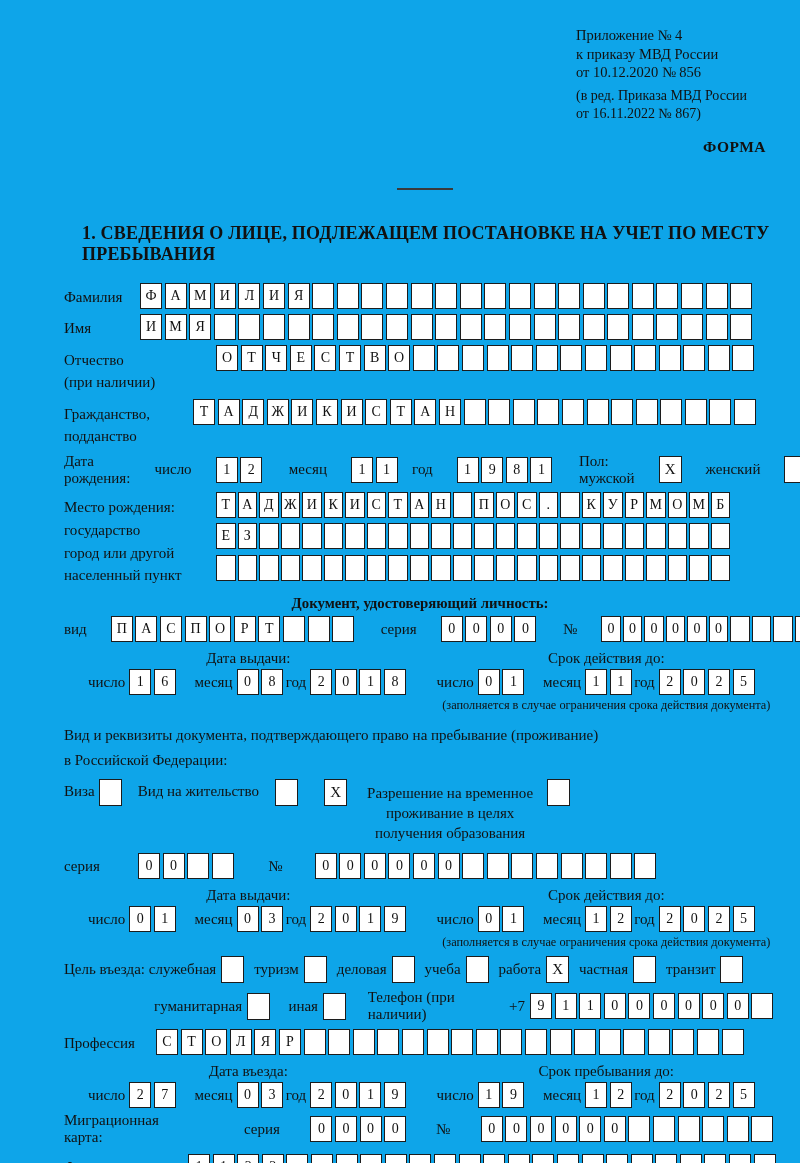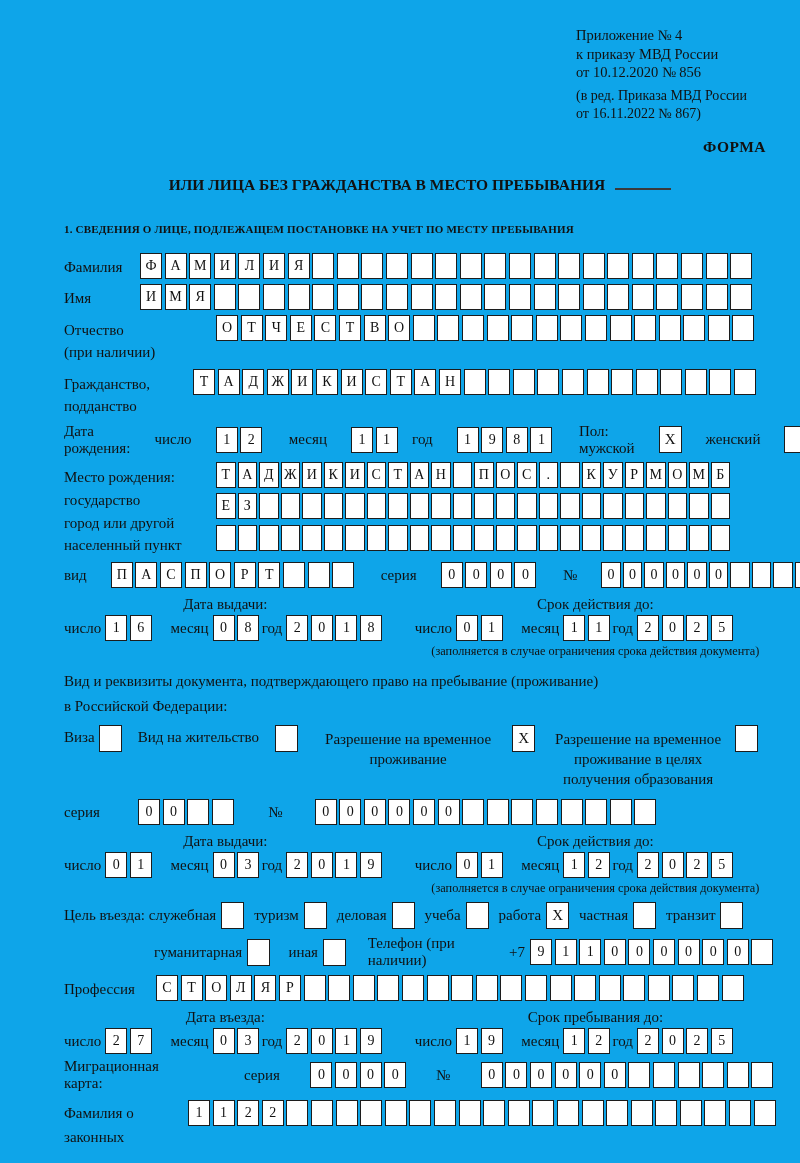--- a/index.html
+++ b/index.html
@@ -8,39 +8,39 @@
   .page { position:relative; width:800px; height:1163px; background:#0ea5e9; padding:26px 24px 8px 64px; overflow:hidden; font-size:15px; }
 
   
   .appendix { margin-left:auto; width:200px; font-size:14.5px; line-height:1.28; }
   .appendix-sub { margin-top:5px; font-size:14px; line-height:1.28; }
   .forma { text-align:right; font-weight:bold; font-size:15.5px; letter-spacing:.5px; margin-top:16px; padding-right:10px; }
 
   
   .title { text-align:center; font-weight:bold; font-size:15.5px; line-height:1.45; margin-top:18px; }
   .blank-line { display:inline-block; width:56px; border-bottom:2px solid #3a3a3a; height:14px; margin-left:10px; }
-  .sec-heading { font-weight:bold; font-size:11px; margin-top:26px; letter-spacing:.2px; }
+  .sec-heading { font-weight:bold; font-size:18px; margin-top:26px; letter-spacing:.2px;margin-left:18px; }
 
   
   .form-area { margin-top:18px; }
   .frow { display:flex; align-items:flex-start; margin-bottom:5px;gap:12px; }
   .lbl { flex:0 0 auto; padding-top:4px; line-height:1.4; }
   .cellrow { display:flex; flex-wrap:nowrap; }
   .cell { flex:0 0 auto; width:22px; height:26px; border:1.6px solid #1c1c1c; margin-right:2.6px;
           display:flex; align-items:center; justify-content:center; font-size:14px; background:#fff; }
   .cellrow.sm .cell { width:19.5px; margin-right:2px; }
   .box { flex:0 0 auto; display:inline-flex; width:23px; height:27px; border:1.6px solid #1c1c1c;
          align-items:center; justify-content:center; font-size:15px; background:#fff; }
 
   .w64 { width:64px; } .w140 { width:140px; } .w117 { width:117px; } .w80 { width:80px; } .w112 { width:112px; }
   .stack { display:flex; flex-direction:column; line-height:1.5; }
   .cells-stack .cellrow { margin-bottom:5.5px; }
 
   
-  .dates-pair { display:flex; margin-top:8px; margin-bottom:4px; }
+  .dates-pair { display:flex; margin-top:8px; margin-bottom:4px;margin-left:24px; }
   .date-col { display:flex; flex-direction:column; }
   .date-col.left  { width:335px; }
   .date-col.right { width:375px; margin-left:28px; }
   .date-title { text-align:center; font-size:15px; margin-bottom:2px; }
   .date-line { display:flex; align-items:center; }
   .date-line .dlabel { margin-right:4px; }
   .date-line .gap { width:16px; }
   .small-note { font-size:12.3px; text-align:center; margin-top:3px; }
 
   
@@ -65,21 +65,21 @@
     <div>к приказу МВД России</div>
     <div>от 10.12.2020 № 856</div>
     <div class="appendix-sub">
       <div>(в ред. Приказа МВД России</div>
       <div>от 16.11.2022 № 867)</div>
     </div>
   </div>
   <div class="forma">ФОРМА</div>
 
   <div class="title">
-    <div><span>ИЛИ ЛИЦА БЕЗ ГРАЖДАНСТВА В МЕСТО ПРЕБЫВАНИЯ</span><span class="blank-line"></span></div>
+    <div><span class="blank-line"></span></div>
   </div>
 
   <div class="sec-heading">1. СВЕДЕНИЯ О ЛИЦЕ, ПОДЛЕЖАЩЕМ ПОСТАНОВКЕ НА УЧЕТ ПО МЕСТУ ПРЕБЫВАНИЯ</div>
 
   <div class="form-area">
 
     <div class="frow">
       <div class="lbl w64">Фамилия</div>
       <div class="cellrow">
           <span class="cell">Ф</span>
@@ -320,20 +320,21 @@
             <span class="cell"></span>
             <span class="cell"></span>
             <span class="cell"></span>
             <span class="cell"></span>
             <span class="cell"></span>
             <span class="cell"></span>
           </div>
       </div>
     </div>
 
+    <div class="center-bold">Документ, удостоверяющий личность:</div>
 
     <div class="frow" style="align-items:center;">
       <span>вид</span>
       <span class="sp20"></span>
       <span class="cellrow">
           <span class="cell">П</span>
           <span class="cell">А</span>
           <span class="cell">С</span>
           <span class="cell">П</span>
           <span class="cell">О</span>
@@ -427,21 +428,20 @@
 
     <div class="opt-row">
       <span class="opt-label">Виза</span>
       <span class="sp4"></span>
       <span class="box"></span>
       <span class="sp16"></span>
       <span class="opt-label">Вид на жительство</span>
       <span class="sp16"></span>
       <span class="box"></span>
       <span class="sp16"></span>
-      <span class="opt-label center" style="width:188px">Разрешение на временное проживание</span>
       <span class="sp10"></span>
       <span class="box">X</span>
       <span class="sp14"></span>
       <span class="opt-label center" style="width:178px">Разрешение на временное проживание в целях получения образования</span>
       <span class="sp8"></span>
       <span class="box"></span>
     </div>
 
     <div class="frow" style="align-items:center; margin-top:10px;">
       <span>серия</span>

